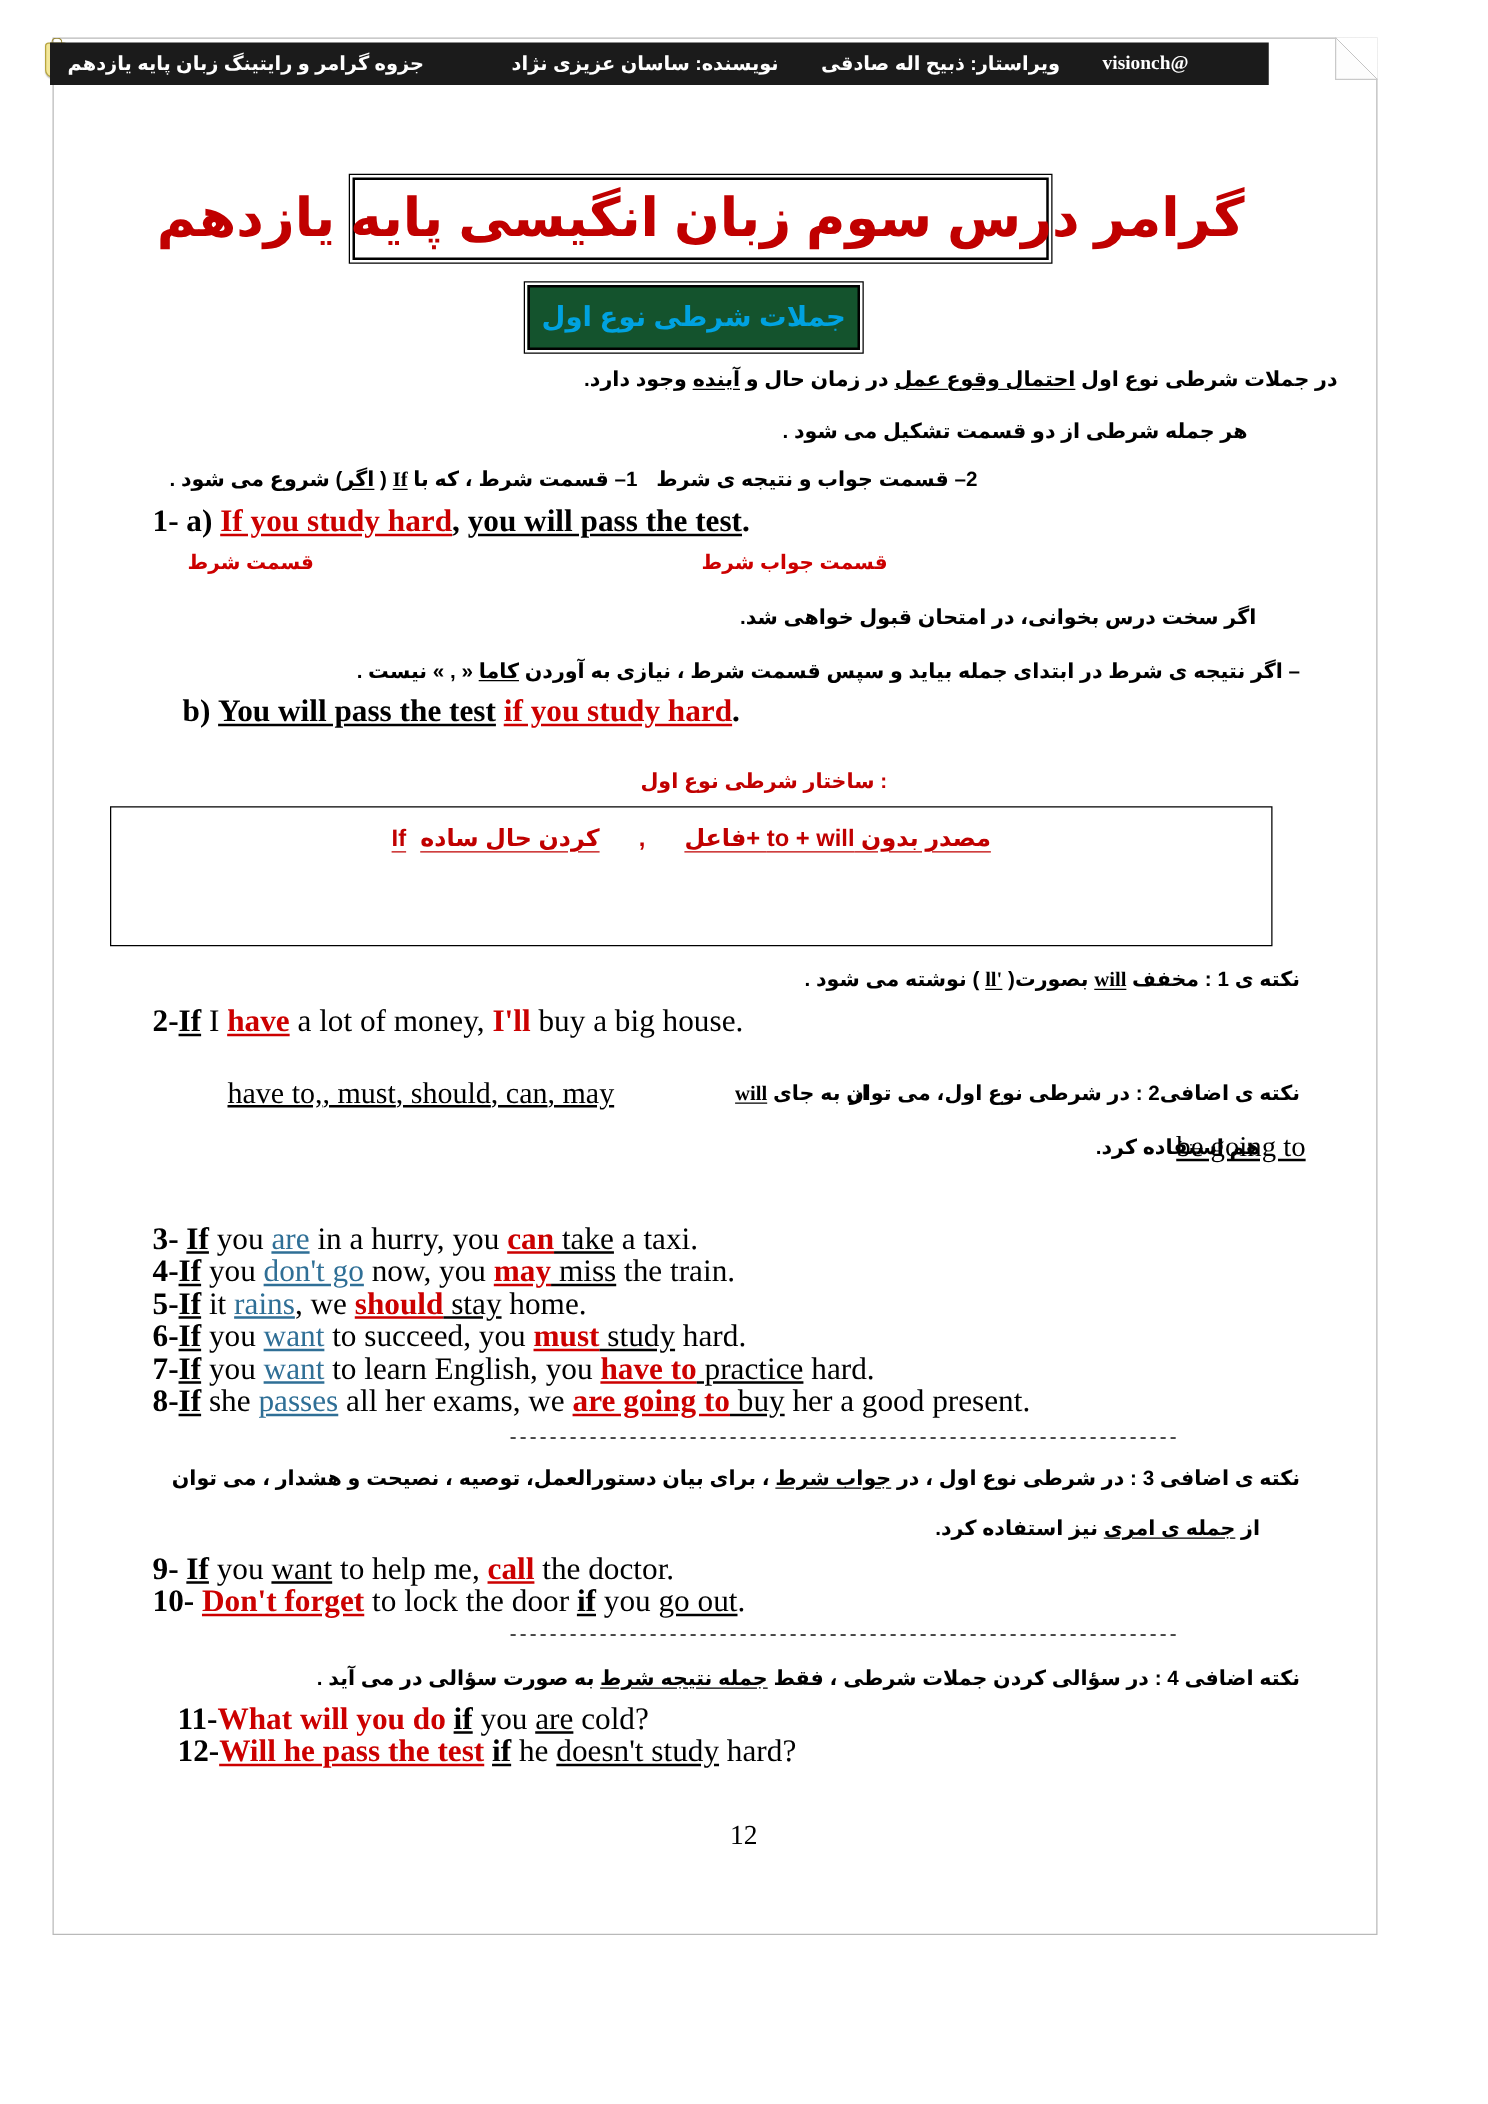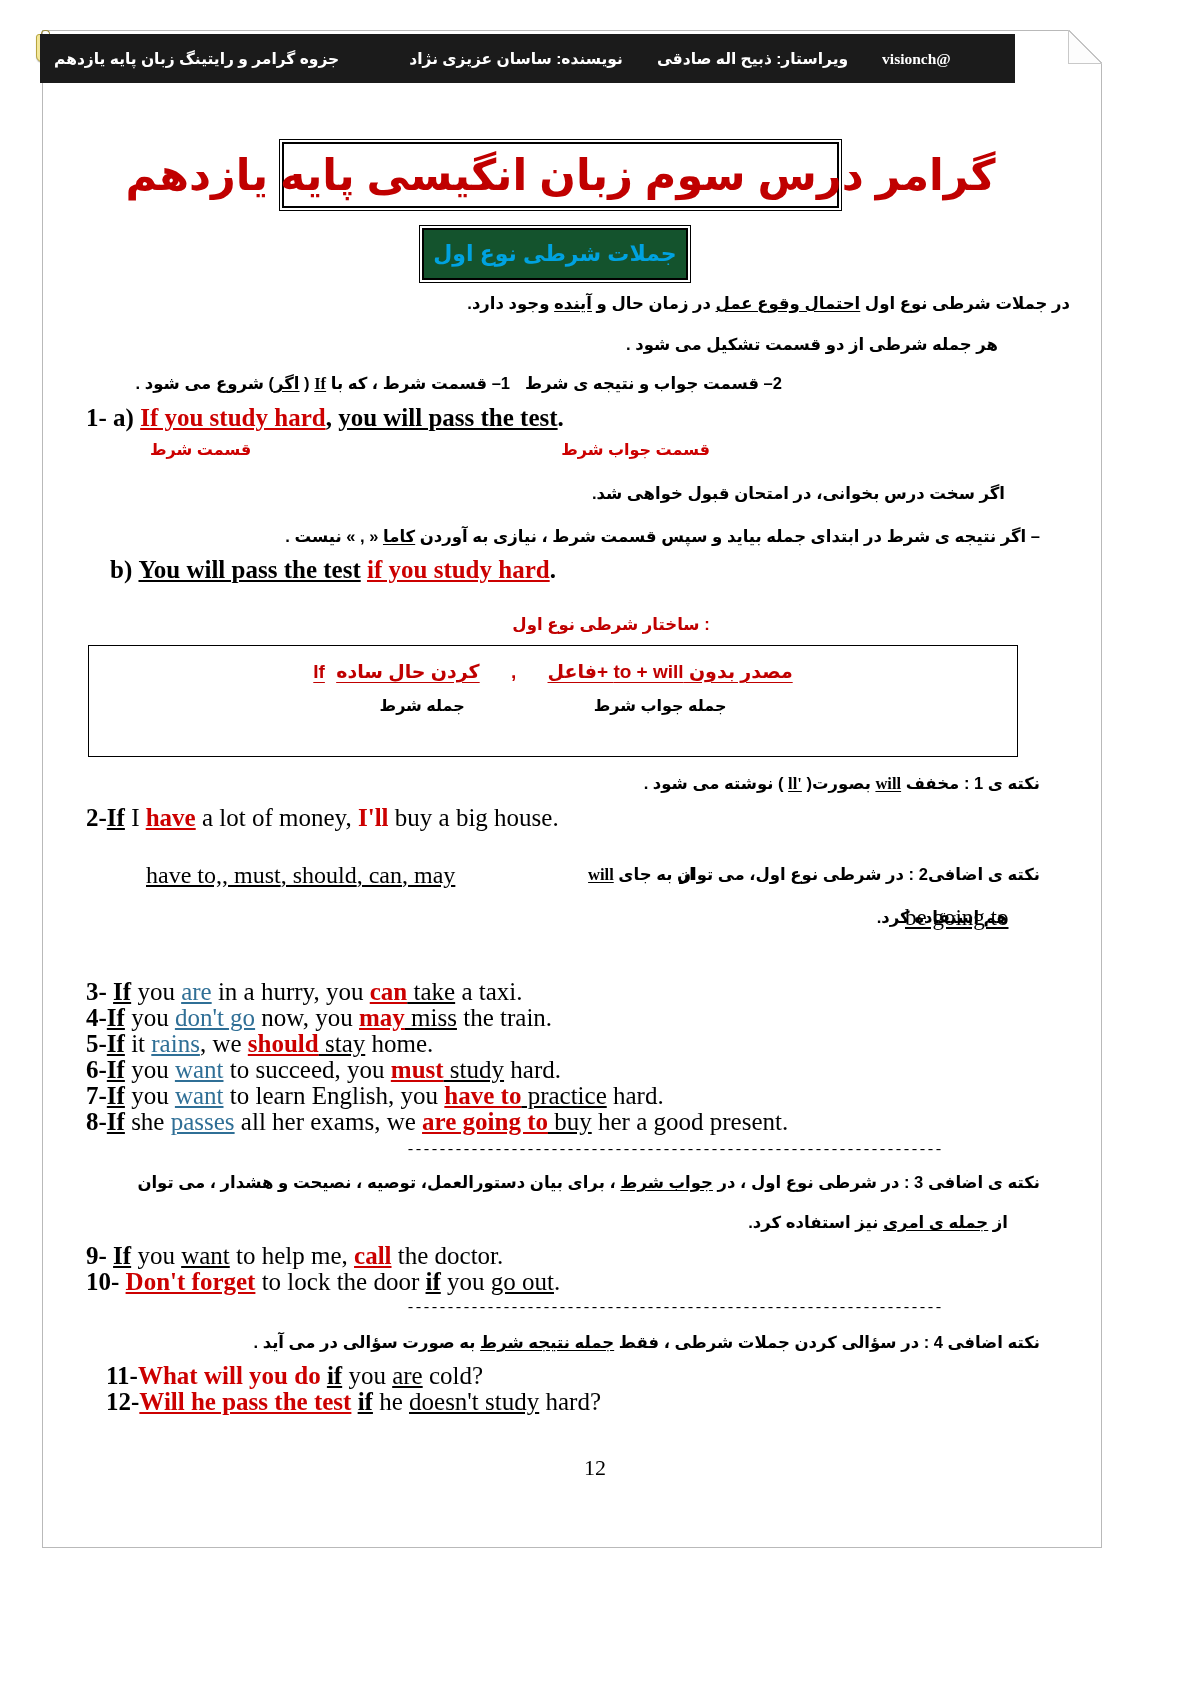--- a/index.html
+++ b/index.html
@@ -59,21 +59,21 @@
     border-bottom: none;
     border-radius: 4px 4px 0 0;
   }
 
   
   #header-bar {
     position: absolute;
     left: 40px;
     top: 34px;
     width: 975px;
-    height: 49px;
+    height: 34px;
     background: #1b1b1b;
     color: #ffffff;
     display: flex;
     flex-direction: row-reverse;
     align-items: center;
     justify-content: flex-start;
     direction: rtl;
     font-family: "Liberation Sans", "DejaVu Sans", sans-serif;
     font-weight: bold;
     font-size: 15.5px;
@@ -154,20 +154,21 @@
     white-space: nowrap;
   }
   .en-line {
     position: absolute;
     direction: ltr;
     text-align: left;
     font-family: "Liberation Serif", "DejaVu Serif", serif;
     font-size: 25px;
     color: #000;
     white-space: nowrap;
+    margin-left: 36px;
   }
   .en-small {
     font-size: 24px;
   }
 
   
   #structure-box {
     position: absolute;
     left: 88px;
     top: 645px;
@@ -324,25 +325,20 @@
 </div>
 
 <div id="structure-label">: ساختار شرطی نوع اول</div>
 <div id="structure-box">
   <div class="formula-row">
     <span class="seg">مصدر بدون to + will +فاعل</span>
     <span class="comma">,</span>
     <span class="seg">کردن حال ساده</span>
     <span class="seg" style="padding-right:6px;">If</span>
   </div>
-  <div class="labels-row">
-    <span>جمله جواب شرط</span>
-    <span class="sp"></span>
-    <span>جمله شرط</span>
-  </div>
 </div>
 
 <div class="fa-line" style="right:150px; top:774px; left:auto;">
   <span>نکته ی 1 : مخفف </span><span class="u ltr" style="display:inline-block;">will</span><span> بصورت( </span><span class="u ltr" style="display:inline-block;">ll'</span><span> ) نوشته می شود .</span>
 </div>
 
 <div class="en-line" style="left:86px; top:804px;">
   <span class="b">2-</span><span class="b u">If</span><span> I </span><span class="b red u">have</span><span> a lot of money, </span><span class="b red">I'll</span><span> buy a big house.</span>
 </div>
 

